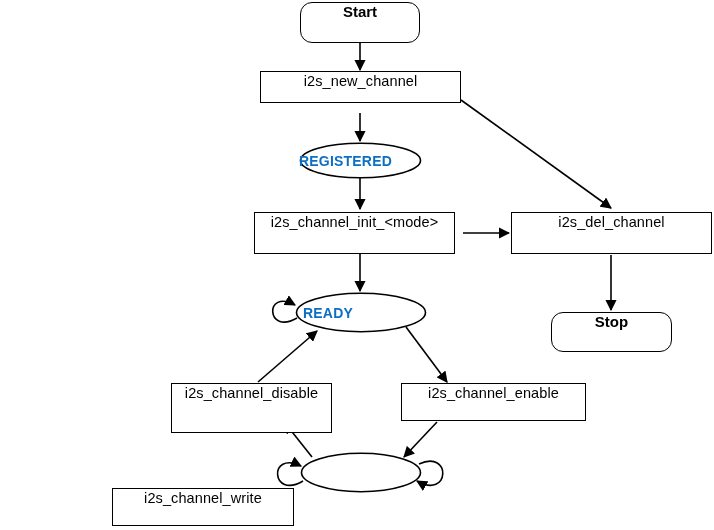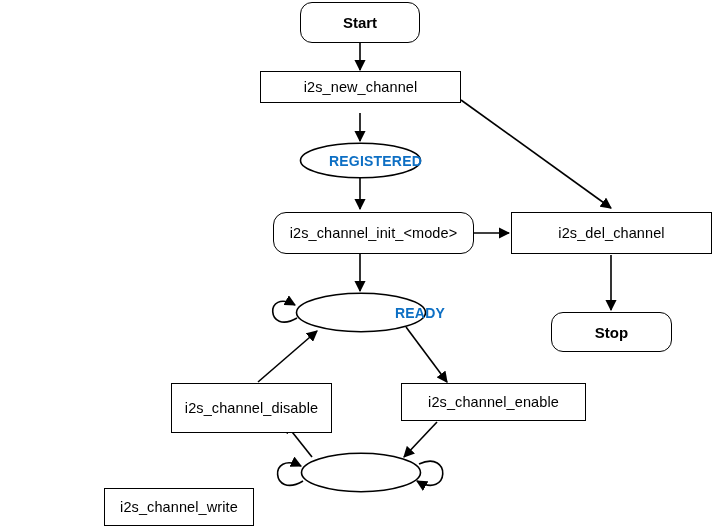--- a/index.html
+++ b/index.html
@@ -21,21 +21,20 @@
     position: absolute;
     left: 0;
     top: 0;
     width: 714px;
     height: 530px;
   }
   .node {
     position: absolute;
     box-sizing: border-box;
     display: flex;
-    align-items: center;
     justify-content: center;
     text-align: center;
     color: #000000;
     background: #ffffff;
   }
   .rect {
     border: 1.6px solid #000000;
     font-size: 14.5px;
     line-height: 1.25;
     letter-spacing: 0.1px;
@@ -49,21 +48,21 @@
   .multiline {
     font-size: 13.5px;
     line-height: 1.42;
     padding: 4px 6px;
     white-space: pre-line;
   }
   .state {
     position: absolute;
     display: flex;
     align-items: center;
-    justify-content: flex-end;
+    justify-content: flex-start;
     color: #0d6fc4;
     font-weight: bold;
     font-size: 14px;
     letter-spacing: 0.2px;
     pointer-events: none;
   }
   .state-label {
     position: relative;
     z-index: 3;
   }
@@ -120,50 +119,50 @@
     <span>i2s_new_channel</span>
   </div>
 
   <svg style="position:absolute; left:299px; top:142px; width:123px; height:37px;" viewBox="0 0 123 37" xmlns="http://www.w3.org/2000/svg">
     <ellipse cx="61.5" cy="18.5" rx="60" ry="17.2" fill="#ffffff" stroke="#000000" stroke-width="1.6"></ellipse>
   </svg>
   <div class="state" style="left:299px; top:142px; width:123px; height:37px;">
     <span class="state-label">REGISTERED</span>
   </div>
 
-  <div class="node rect" style="left:273px; top:212px; width:201px; height:42px;border-radius:13px;">
+  <div class="node rect" style="left:254px; top:212px; width:201px; height:42px;">
     <span>i2s_channel_init_&lt;mode&gt;</span>
   </div>
 
   <div class="node rect" style="left:511px; top:212px; width:201px; height:42px;">
     <span>i2s_del_channel</span>
   </div>
 
   <div class="node terminal" style="left:551px; top:312px; width:121px; height:40px;">
     <span>Stop</span>
   </div>
 
 
   <svg style="position:absolute; left:295px; top:292px; width:132px; height:41px;" viewBox="0 0 132 41" xmlns="http://www.w3.org/2000/svg">
     <ellipse cx="66" cy="20.5" rx="64.5" ry="19.2" fill="#ffffff" stroke="#000000" stroke-width="1.6"></ellipse>
   </svg>
-  <div class="state" style="left:313px; top:292px; width:132px; height:41px;">
+  <div class="state" style="left:303px; top:292px; width:132px; height:41px;">
     <span class="state-label">READY</span>
   </div>
 
   <div class="node rect" style="left:171px; top:383px; width:161px; height:50px;">
     <span>i2s_channel_disable</span>
   </div>
 
   <div class="node rect" style="left:401px; top:383px; width:185px; height:38px;">
     <span>i2s_channel_enable</span>
   </div>
 
   <svg style="position:absolute; left:300px; top:452px; width:122px; height:41px;" viewBox="0 0 122 41" xmlns="http://www.w3.org/2000/svg">
     <ellipse cx="61" cy="20.5" rx="59.5" ry="19.2" fill="#ffffff" stroke="#000000" stroke-width="1.6"></ellipse>
   </svg>
 
-  <div class="node rect" style="left:104px; top:488px; width:150px; height:38px;">
+  <div class="node rect" style="left:112px; top:488px; width:182px; height:38px;">
     <span>i2s_channel_write</span>
   </div>
 
 
 </div>
 
 </body></html>

